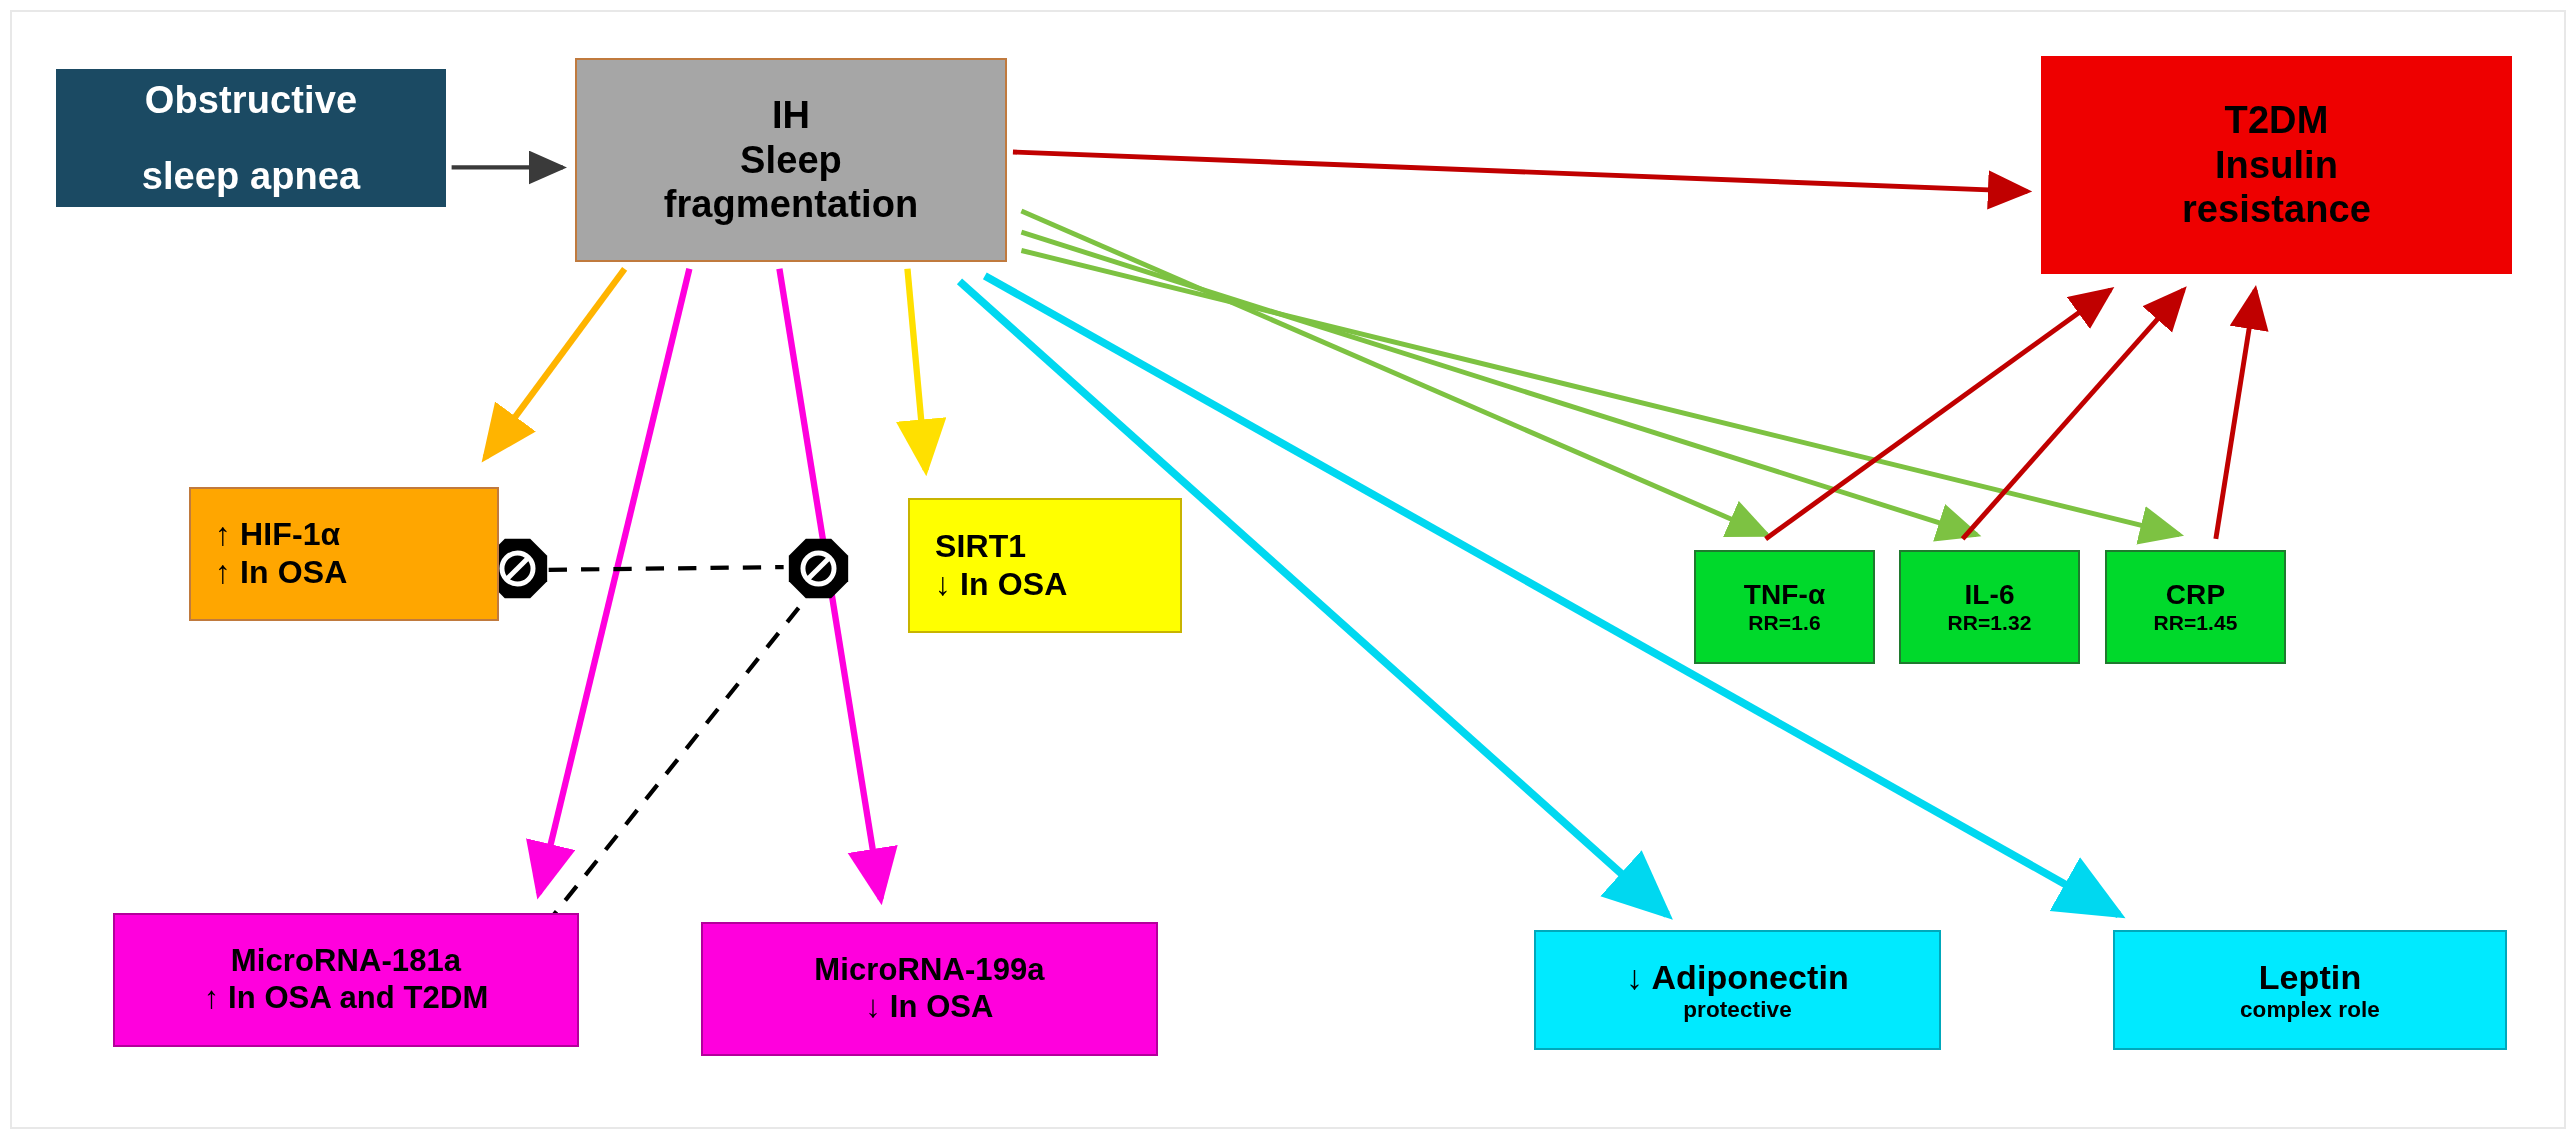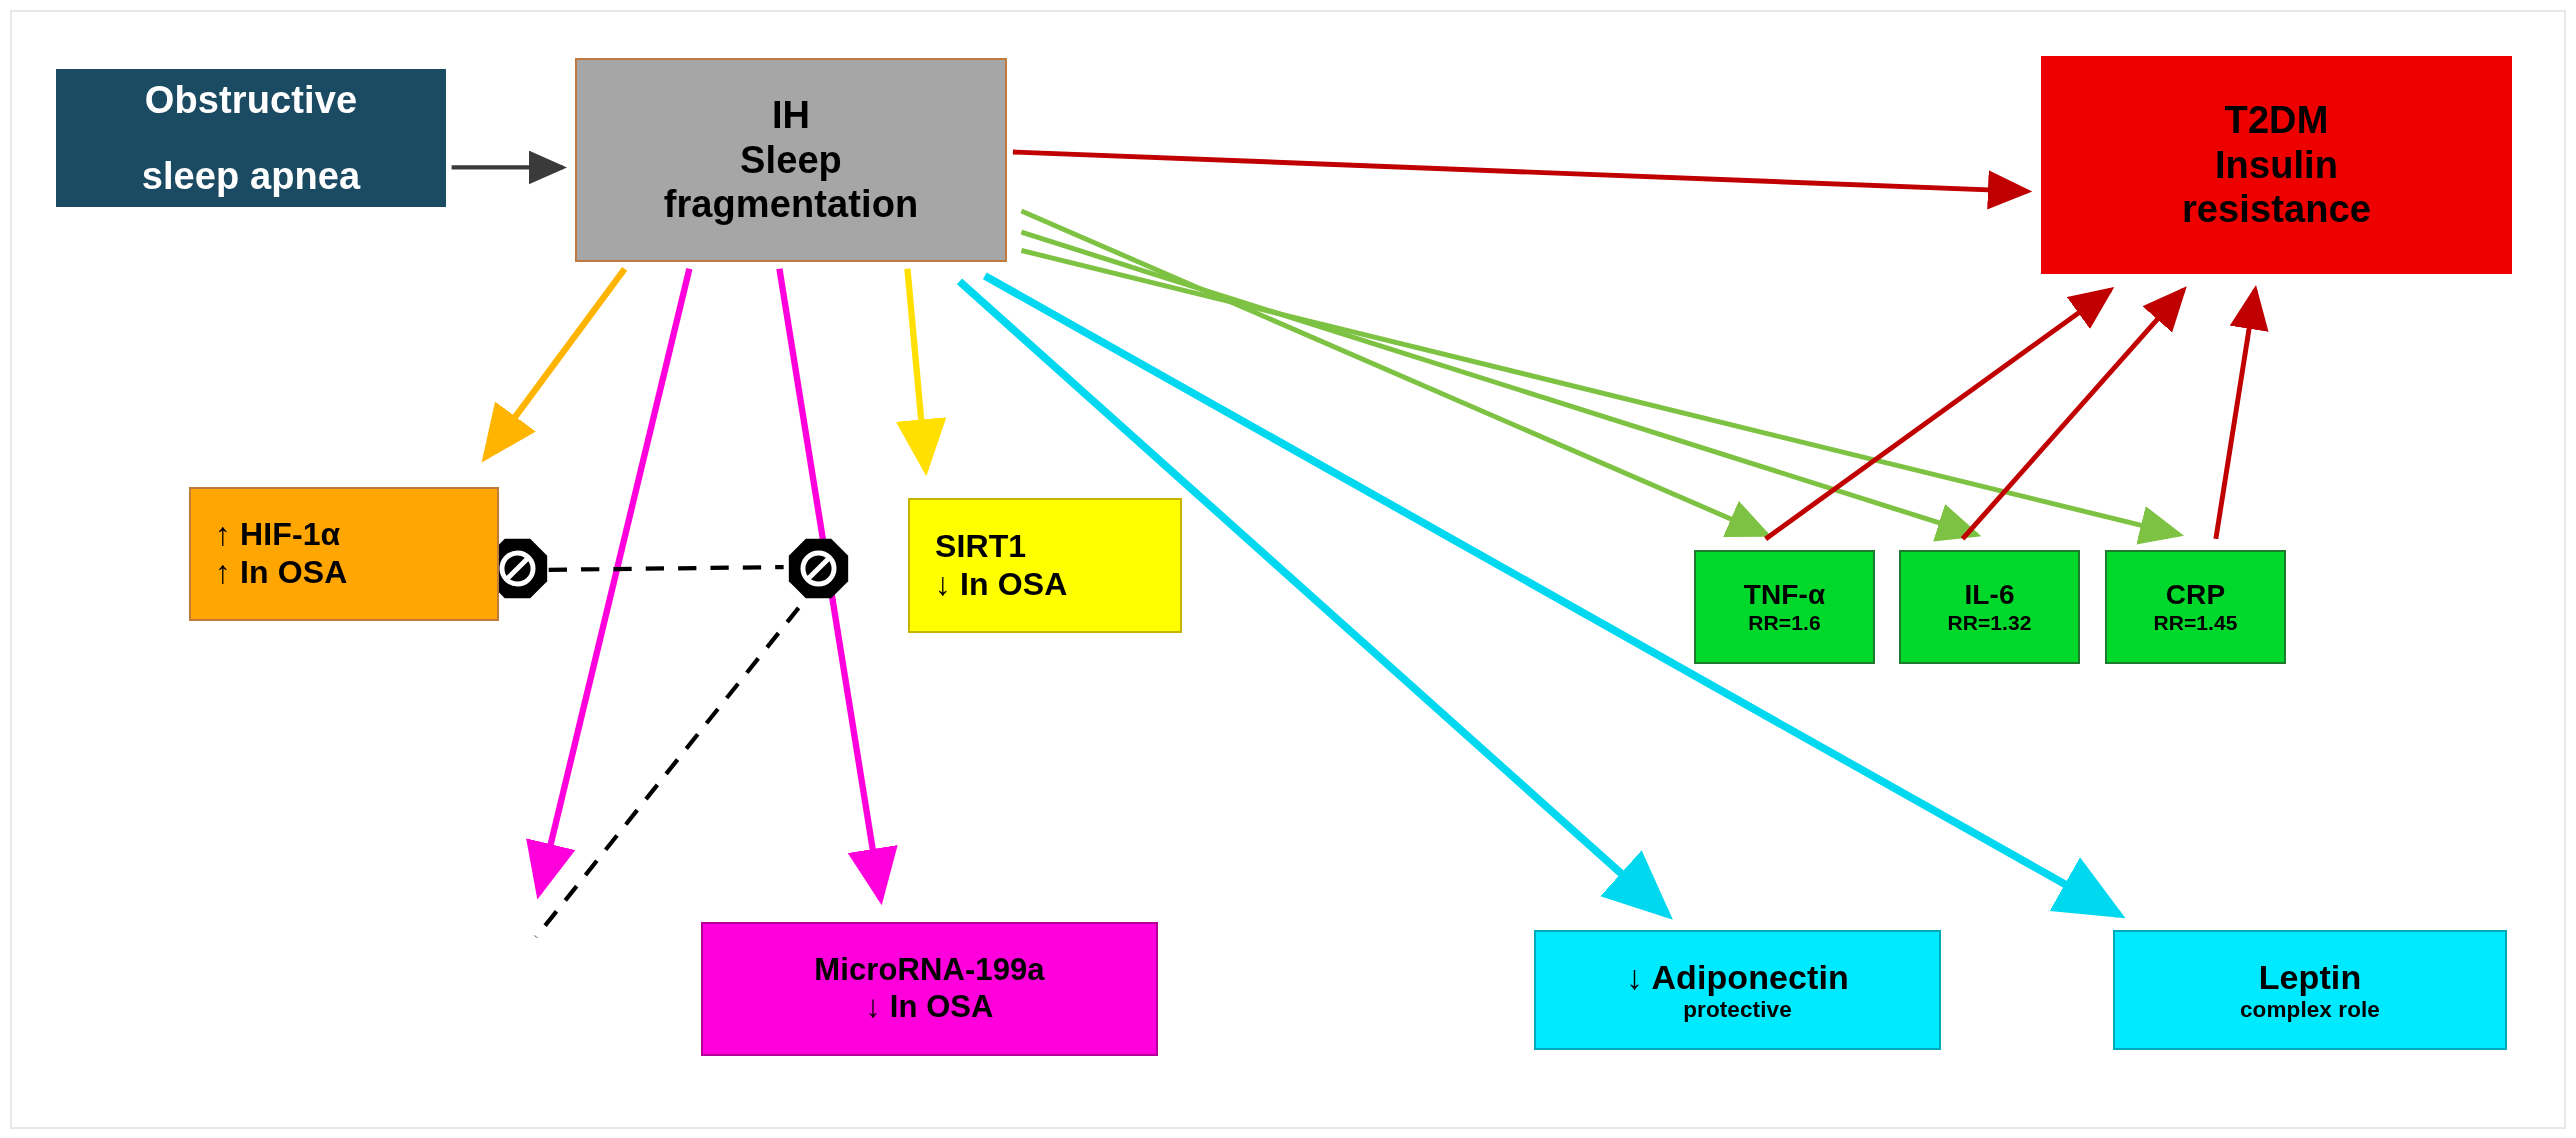--- a/index.html
+++ b/index.html
@@ -246,20 +246,24 @@
   <div class="node" id="node-hif">
     <span>↑ HIF-1α</span>
     <span class="line2">↑ In OSA</span>
   </div>
 
   <div class="node" id="node-sirt">
     <span>SIRT1</span>
     <span class="line2">↓ In OSA</span>
   </div>
 
+  <div class="node" id="node-mir181">
+    <span>MicroRNA-181a</span>
+    <span class="line2">↑ In OSA and T2DM</span>
+  </div>
 
   <div class="node" id="node-mir199">
     <span>MicroRNA-199a</span>
     <span class="line2">↓  In OSA</span>
   </div>
 
   <div class="node" id="node-tnf">
     <span>TNF-α</span>
     <span class="line2 sub-small">RR=1.6</span>
   </div>

